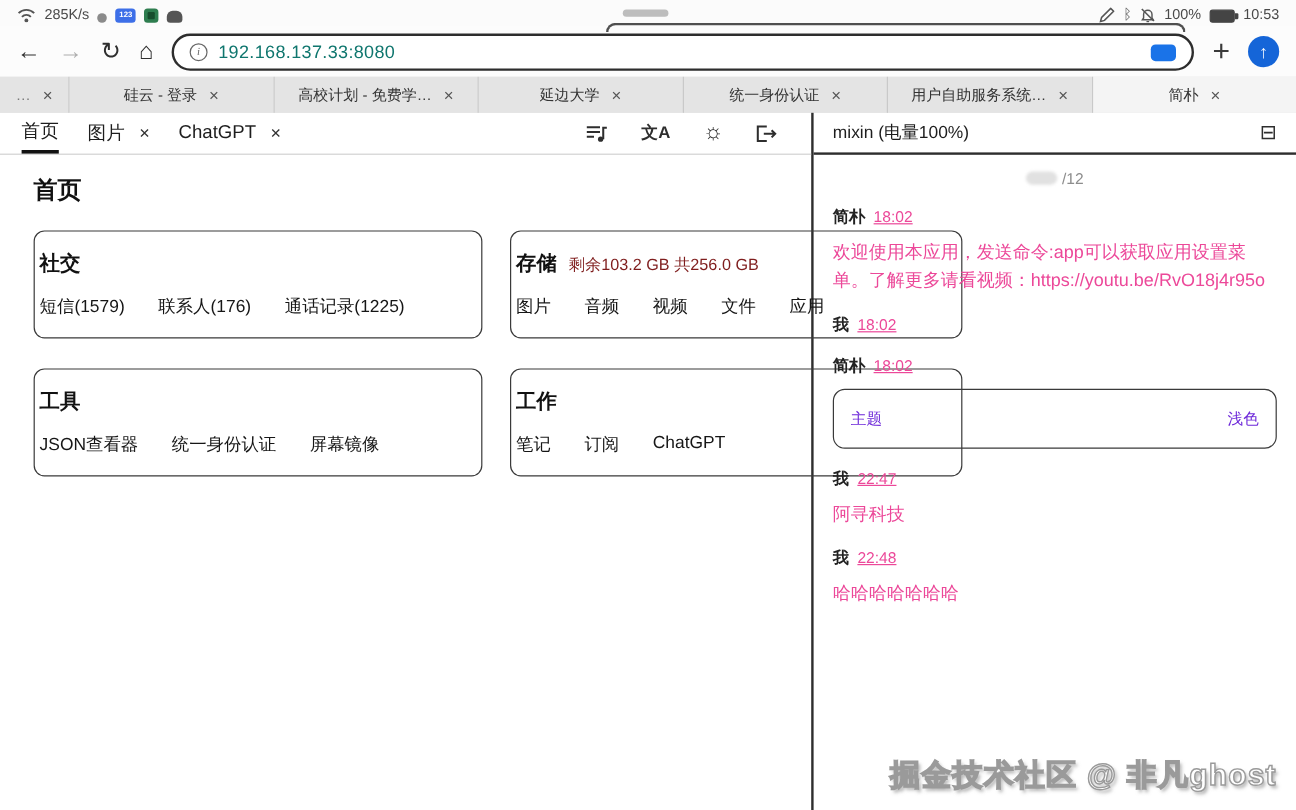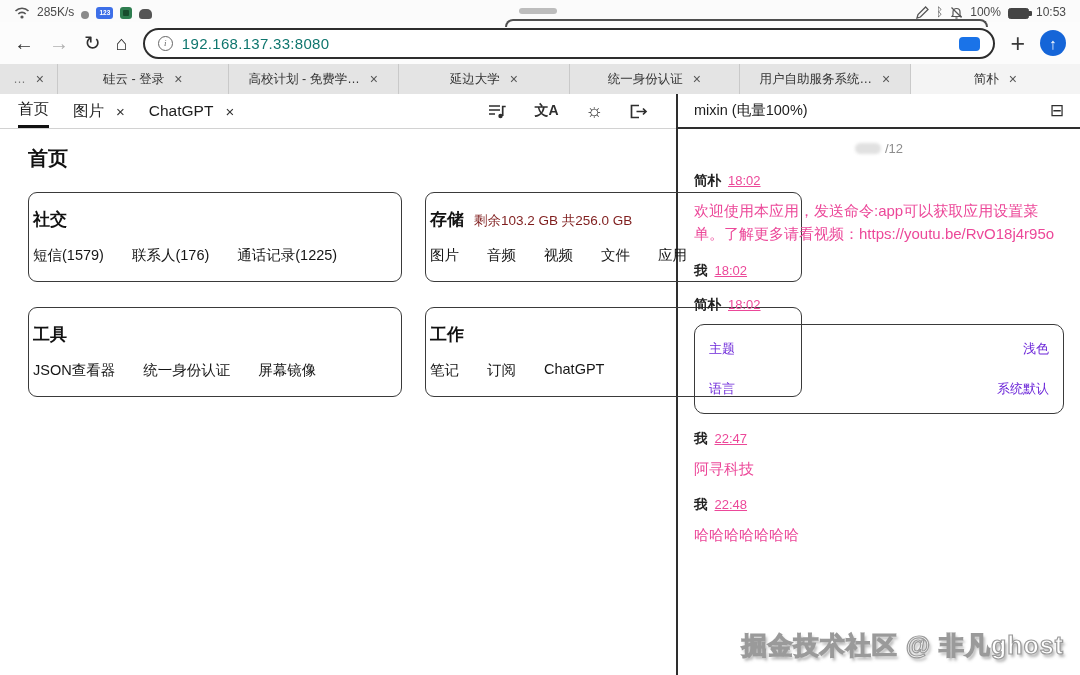--- a/index.html
+++ b/index.html
@@ -310,24 +310,20 @@
       <div class="msg">
         <div class="msg-meta">
           <span class="msg-sender">简朴</span>
           <span class="msg-time">18:02</span>
         </div>
         <div class="settings-card">
           <div class="settings-row">
             <span>主题</span>
             <span>浅色</span>
           </div>
-          <div class="settings-row">
-            <span>语言</span>
-            <span>系统默认</span>
-          </div>
         </div>
       </div>
 
       <div class="msg">
         <div class="msg-meta">
           <span class="msg-sender">我</span>
           <span class="msg-time">22:47</span>
         </div>
         <div class="msg-text">阿寻科技</div>
       </div>

